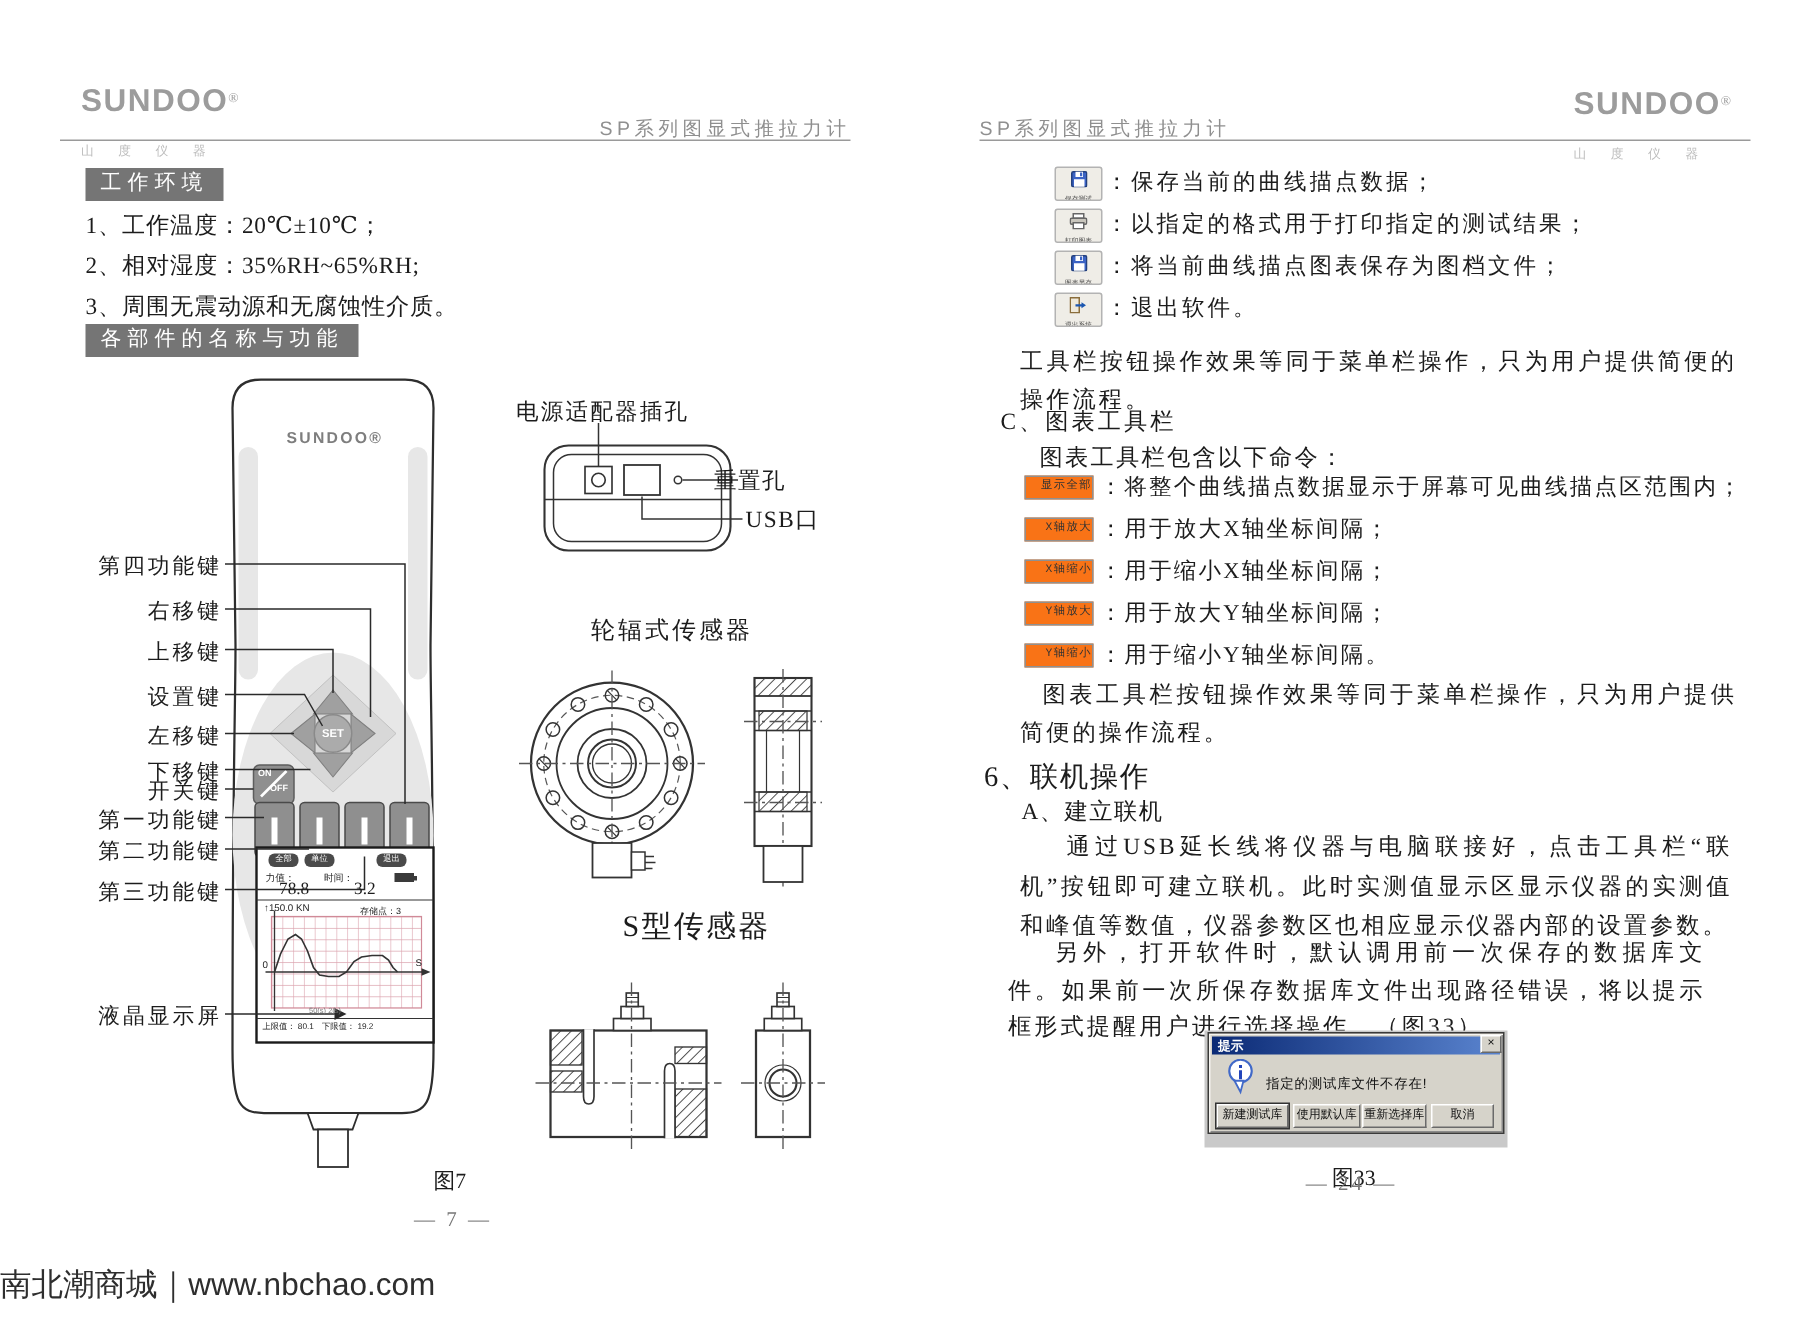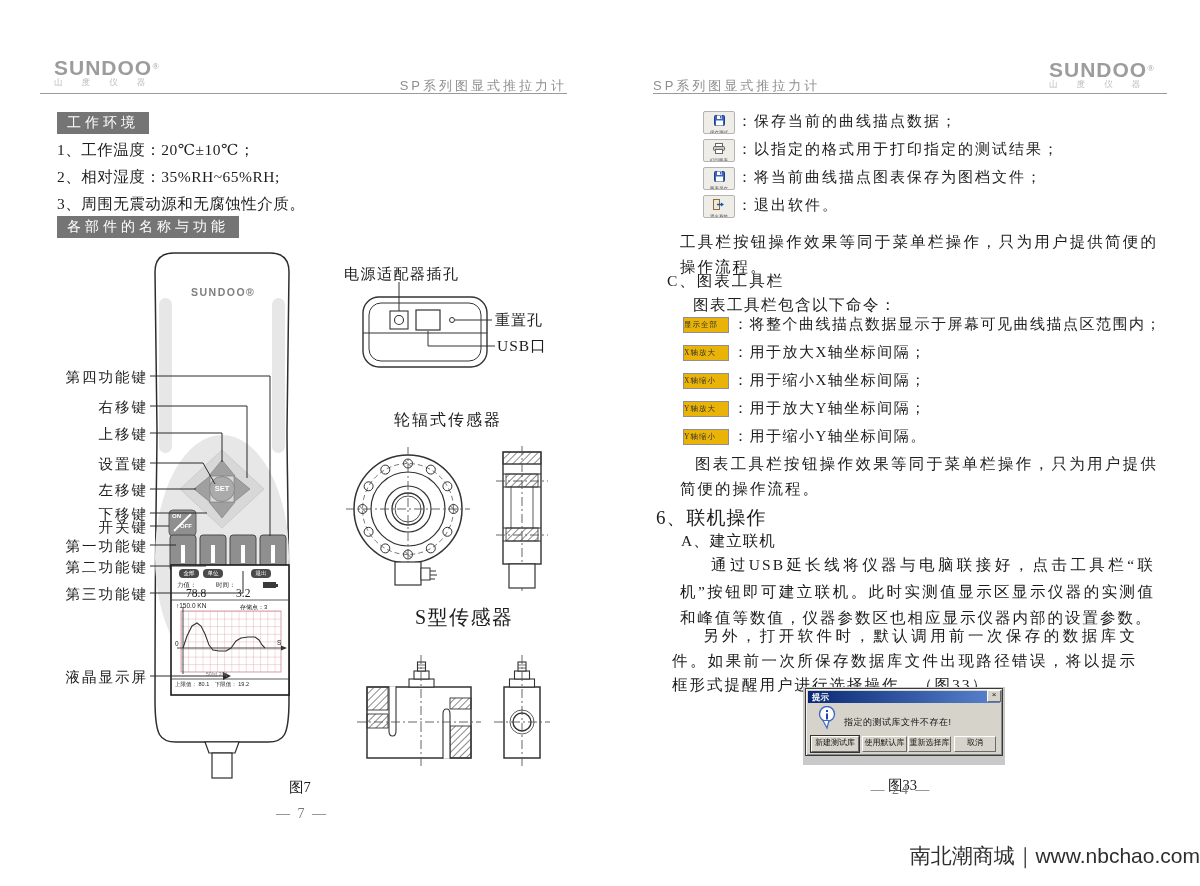--- a/index.html
+++ b/index.html
@@ -3,39 +3,39 @@
 <meta charset="utf-8">
 <style>
   html,body{margin:0;padding:0}
   body{position:relative;width:1200px;height:886px;background:#ffffff;
        font-family:"Liberation Serif","DejaVu Serif",serif;color:#1c1c1c;overflow:hidden}
   .t{position:absolute;white-space:nowrap}
   svg.layer{position:absolute;left:0;top:0;pointer-events:none}
   .logo{position:absolute;line-height:1}
   .logo .nm{font-family:"Liberation Sans","DejaVu Sans",sans-serif;font-weight:bold;font-size:21px;color:#9c9c9c;letter-spacing:1px}
   .logo .rg{font-size:9px;vertical-align:super;color:#9c9c9c}
-  .logo .sb{font-family:Liberation Mono, monospace;font-size:8.5px;color:#bdbdbd;letter-spacing:7px;margin-top:1px}
+  .logo .sb{font-family:Liberation Sans, sans-serif;font-size:8.5px;color:#bdbdbd;letter-spacing:7px;margin-top:18px}
   .hrule{position:absolute;height:1px;background:#9a9a9a}
   .htitle{position:absolute;font-family:"Liberation Sans","DejaVu Sans",sans-serif;font-size:13px;color:#8f8f8f;letter-spacing:3px;white-space:nowrap}
   .badge{position:absolute;background:#757575;color:#fff;font-size:14px;letter-spacing:4px;padding:2px 10px;line-height:1.25;white-space:nowrap}
   .env{position:absolute;font-size:15.5px;letter-spacing:.5px;white-space:nowrap}
   .dev-label{position:absolute;left:40px;width:108px;text-align:right;font-size:14.5px;letter-spacing:2px;white-space:nowrap}
   .para{position:absolute;font-size:15.5px;letter-spacing:2px;line-height:26px;text-align:justify}
   .lcd-badge{position:absolute;width:20px;height:9px;background:#4a4a4a;border-radius:4px;color:#fff;font-size:5.5px;line-height:9px;text-align:center;font-family:"Liberation Sans",sans-serif}
   .lcd-t{position:absolute;font-family:"Liberation Sans",sans-serif;color:#222;white-space:nowrap}
   .batt{position:absolute;left:263px;top:582px;width:13px;height:6px;background:#3a3a3a}
   .batt:after{content:"";position:absolute;left:13px;top:1.5px;width:2px;height:3px;background:#3a3a3a}
   .tb-btn{position:absolute;left:703px;width:30px;height:21px;background:#efede7;border:1px solid #b3b3b3;border-radius:2px;text-align:center;overflow:hidden}
   .tb-btn .lb{font-size:4.5px;line-height:5px;color:#444;font-family:"Liberation Sans",sans-serif;white-space:nowrap}
   .tb-desc{position:absolute;left:737px;font-size:15px;letter-spacing:2px;white-space:nowrap}
-  .chart-btn{position:absolute;left:683px;width:44px;height:14px;background:#eab308;border:1px solid #909090;font-family:Liberation Serif, serif;font-size:7.5px;line-height:13px;text-align:left;color:#333;letter-spacing:1px;white-space:nowrap}
+  .chart-btn{position:absolute;left:683px;width:44px;height:14px;background:#f97316;border:1px solid #909090;font-family:Liberation Mono, monospace;font-size:7.5px;line-height:13px;text-align:right;color:#333;letter-spacing:1px;white-space:nowrap}
   .chart-desc{position:absolute;left:733px;font-size:15px;letter-spacing:1.5px;white-space:nowrap}
   .fig{position:absolute;font-size:14.5px;white-space:nowrap}
   .pageno{position:absolute;width:100px;text-align:center;font-size:14px;color:#777;letter-spacing:2px;white-space:nowrap}
-  .footer{position:absolute;left:0;top:842px;width:1200px;text-align:right;font-family:"Liberation Sans","DejaVu Sans",sans-serif;font-size:21px;color:#2e2e2e}
+  .footer{position:absolute;left:0;top:842px;width:1200px;text-align:left;font-family:"Liberation Sans","DejaVu Sans",sans-serif;font-size:21px;color:#2e2e2e}
   
   .dev-brand{position:absolute;left:191px;top:286px;font-family:"Liberation Sans",sans-serif;font-weight:bold;font-size:10.5px;color:#7e7e7e;letter-spacing:1.5px}
   .set-key{position:absolute;left:210px;top:484px;width:24px;text-align:center;font-family:"Liberation Sans",sans-serif;font-size:7.5px;font-weight:bold;color:#fff}
   .on-key,.off-key{position:absolute;font-family:"Liberation Sans",sans-serif;font-size:6px;font-weight:bold;color:#fff}
   .on-key{left:172px;top:513px}.off-key{left:180px;top:523px}
   
   .dlg-wrap{position:absolute;left:803px;top:687px;width:202px;height:78px;background:#c9c9c9}
   .dlg{position:absolute;left:2px;top:1px;width:196px;height:66px;background:#d6d3ca;border:1px solid #3a3a3a;box-shadow:inset 1px 1px 0 #f5f4f0,inset -1px -1px 0 #8a8a8a}
   .dlg-title{position:absolute;left:2px;top:2px;right:2px;height:12px;background:linear-gradient(90deg,#0b2a75,#5a84cf);color:#fff;font-family:"Liberation Sans",sans-serif;font-size:8.5px;font-weight:bold;line-height:12px;padding-left:4px}
   .dlg-close{position:absolute;right:1px;top:1px;width:12px;height:10px;background:#d6d3ca;border:1px solid;border-color:#fff #6a6a6a #6a6a6a #fff;font-size:8px;line-height:8px;text-align:center;font-family:"Liberation Sans",sans-serif;color:#111}
@@ -254,21 +254,21 @@
 <div class="t" style="left:186px;top:587px;font-size:11.5px">78.8</div>
 <div class="t" style="left:236px;top:587px;font-size:11.5px">3.2</div>
 <div class="lcd-t" style="left:176px;top:602px;font-size:6.5px">↑150.0 KN</div>
 <div class="lcd-t" style="left:240px;top:603px;font-size:6px">存储点：3</div>
 <div class="lcd-t" style="left:175px;top:640px;font-size:6.5px">0</div>
 <div class="lcd-t" style="left:277px;top:639px;font-size:6.5px">S</div>
 <div class="lcd-t" style="left:206px;top:671px;font-size:5px;color:#777">50(s)  2(s)</div>
 <div class="lcd-t" style="left:175px;top:681px;font-size:5.5px">上限值： 80.1　下限值： 19.2</div>
 
 <div class="t" style="left:344px;top:265px;font-size:15px;letter-spacing:1.5px">电源适配器插孔</div>
-<div class="t" style="left:495px;top:311px;font-size:15px;letter-spacing:1px">重置孔</div>
+<div class="t" style="left:476px;top:311px;font-size:15px;letter-spacing:1px">重置孔</div>
 <div class="t" style="left:497px;top:336px;font-size:15.5px;letter-spacing:1px">USB口</div>
 
 <div class="t" style="left:394px;top:410px;font-size:16px;letter-spacing:2px">轮辐式传感器</div>
 <div class="t" style="left:415px;top:604px;font-size:20px;letter-spacing:1.5px">S型传感器</div>
 
 <div class="fig" style="left:289px;top:778px">图7</div>
 <div class="pageno" style="left:252px;top:806px">— 7 —</div>
 
 <div class="htitle" style="left:653px;top:77px">SP系列图显式推拉力计</div>
 <div class="logo" style="left:1049px;top:59px">

